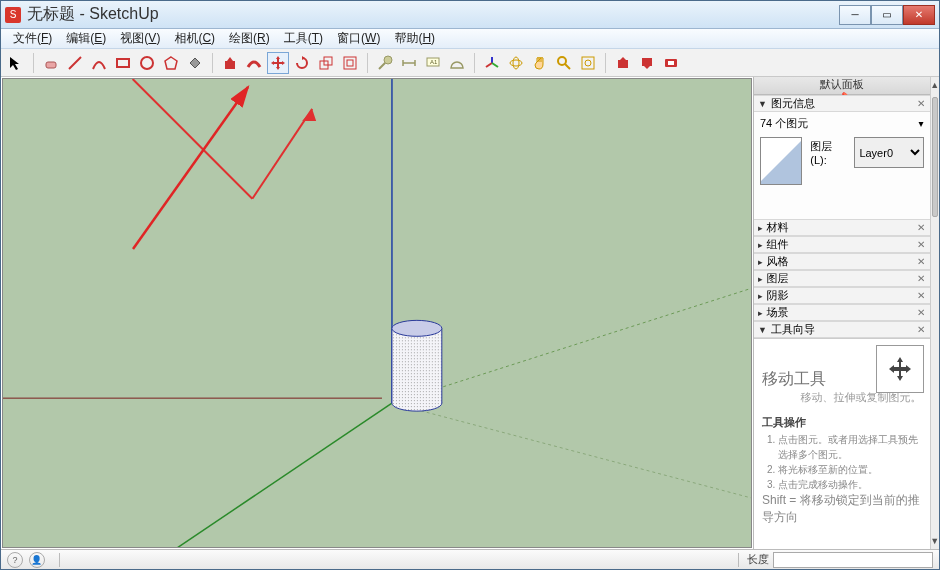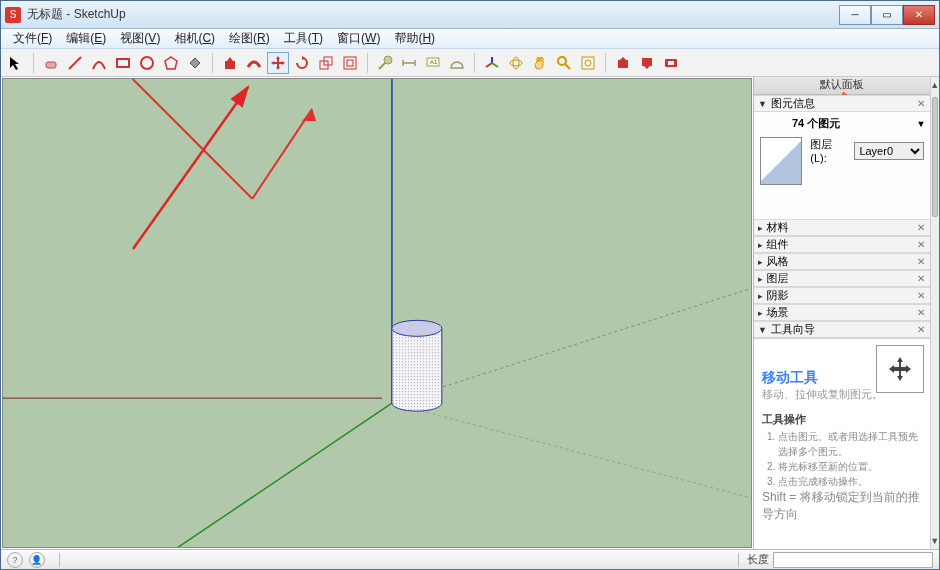--- a/index.html
+++ b/index.html
@@ -2,21 +2,21 @@
 <html><head>
 <meta charset="utf-8">
 <style>
 * { margin: 0; padding: 0; box-sizing: border-box; }
 body { font-family: "Microsoft YaHei", Tahoma, sans-serif; font-size: 12px; background: #fff; overflow: hidden; }
 
 .window { width: 940px; height: 570px; border: 1px solid #4a6a8a; display: flex; flex-direction: column; background: #fff; position: relative; }
 
 .titlebar { height: 28px; background: linear-gradient(to bottom, #eaf3fb, #cfe3f5); display: flex; align-items: center; padding: 0 4px; border-bottom: 1px solid #9db6d0; }
 .titlebar .app-icon { width: 16px; height: 16px; background: #d9372c; border-radius: 2px; margin-right: 6px; color:#fff; font-size:10px; text-align:center; line-height:16px; }
-.titlebar .title { flex: 1; color: #333; font-size: 12px; }
+.titlebar .title { flex: 1; color: #333; font-size: 16px; }
 .titlebar .win-btns { display: flex; gap: 0; }
 .titlebar .win-btn { width: 32px; height: 20px; border: 1px solid #7a94af; background: linear-gradient(#f5faff,#dceaf7); display:flex; align-items:center; justify-content:center; font-size:10px; }
 .titlebar .win-btn.close { background: linear-gradient(#e67a6f,#c0392b); color:#fff; border-color:#9c2f22; }
 
 .menubar { height: 20px; background: linear-gradient(to bottom, #f9fcff, #e4eef9); border-bottom: 1px solid #c5d6e8; display: flex; align-items: center; padding: 0 6px; gap: 2px; }
 .menubar .menu-item { padding: 2px 6px; font-size: 12px; color: #222; cursor: default; }
 .menubar .menu-item u { text-decoration: underline; }
 
 .toolbar { height: 28px; background: #f2f2f2; border-bottom: 1px solid #c9c9c9; display: flex; align-items: center; padding: 0 4px; gap: 2px; }
 .toolbar .tb-sep { width: 1px; height: 20px; background: #c9c9c9; margin: 0 4px; }
@@ -38,30 +38,30 @@
 
 .panel-header { height:18px; background: linear-gradient(#e8e8e8,#d8d8d8); border-bottom:1px solid #bbb; display:flex; align-items:center; padding:0 6px; font-size:11px; color:#333; justify-content:space-between;flex-direction:column;}
 .panel-header .close-x { font-size:11px; color:#555; }
 
 .panel-section-head { height:17px; background:#f3f3f3; border-top:1px solid #d8d8d8; border-bottom:1px solid #d8d8d8; display:flex; align-items:center; padding:0 4px; font-size:11px; justify-content:space-between;}
 .panel-section-head .tri { font-size:9px; color:#333; margin-right:4px; }
 .panel-section-head .lbl { flex:1; }
 .panel-section-head .pin { font-size:10px; color:#777; }
 
 .entity-info { padding: 4px 6px; font-size:11px; }
-.entity-info .count { font-weight:bold; margin-bottom:6px; display:flex; justify-content:space-between; align-items:center;margin-left:32px;}
+.entity-info .count { font-weight:normal; margin-bottom:6px; display:flex; justify-content:space-between; align-items:center;}
 .entity-info .swatch-row { display:flex; align-items:flex-start; gap:8px; }
 .entity-info .swatch { width:48px; height:48px; border:1px solid #888; background:linear-gradient(135deg,#fff 0 49%, #b0c4de 51% 100%); }
 .entity-info .layer-row { display:flex; align-items:center; gap:11px; font-size:11px; }
-.entity-info select { font-size:11px; width:80px; height:18px; border:1px solid #888;}
+.entity-info select { font-size:11px; width:80px; height:31px; border:1px solid #888;}
 
 .instructor { flex:1; background:#fff; border-top:1px solid #ccc; padding:8px; font-size:11px; color:#555; position:relative; overflow:hidden; }
 .instructor .tool-preview { position:absolute; top:6px; right:6px; width:48px; height:48px; border:1px solid #999; background:#fff; display:flex; align-items:center; justify-content:center; }
-.instructor h3 { font-size:14px; font-weight:bold; color:#3b82f6; margin-top:22px; }
-.instructor .sub { color:#999; font-size:11px; margin-bottom:10px; }
+.instructor h3 { font-size:16px; font-weight:normal; color:#737373; margin-top:22px; }
+.instructor .sub { color:#999; font-size:11px; margin-bottom:10px;text-align:right; }
 .instructor .sect-title { font-weight:bold; color:#444; margin-top:8px; margin-bottom:2px; font-size:11px; }
 .instructor ol { padding-left:16px; color:#888; font-size:10px; line-height:1.5;}
 .instructor .fn { color:#888; font-size:12px; line-height:1.4; }
 
 .statusbar { height:20px; background:linear-gradient(#fbfbfb,#e8e8e8); border-top:1px solid #bbb; display:flex; align-items:center; padding:0 6px; font-size:11px; color:#444; }
 .statusbar .sb-icon { width:16px; height:16px; border:1px solid #aaa; border-radius:50%; margin-right:6px; display:flex; align-items:center; justify-content:center; font-size:9px; color:#666;}
 .statusbar .sb-sep { width:1px; height:14px; background:#bbb; margin:0 8px; }
 .statusbar .flex1 { flex:1; }
 .statusbar .measure-box { width:160px; height:16px; border:1px solid #aaa; background:#fff; margin-left:4px;}
 

